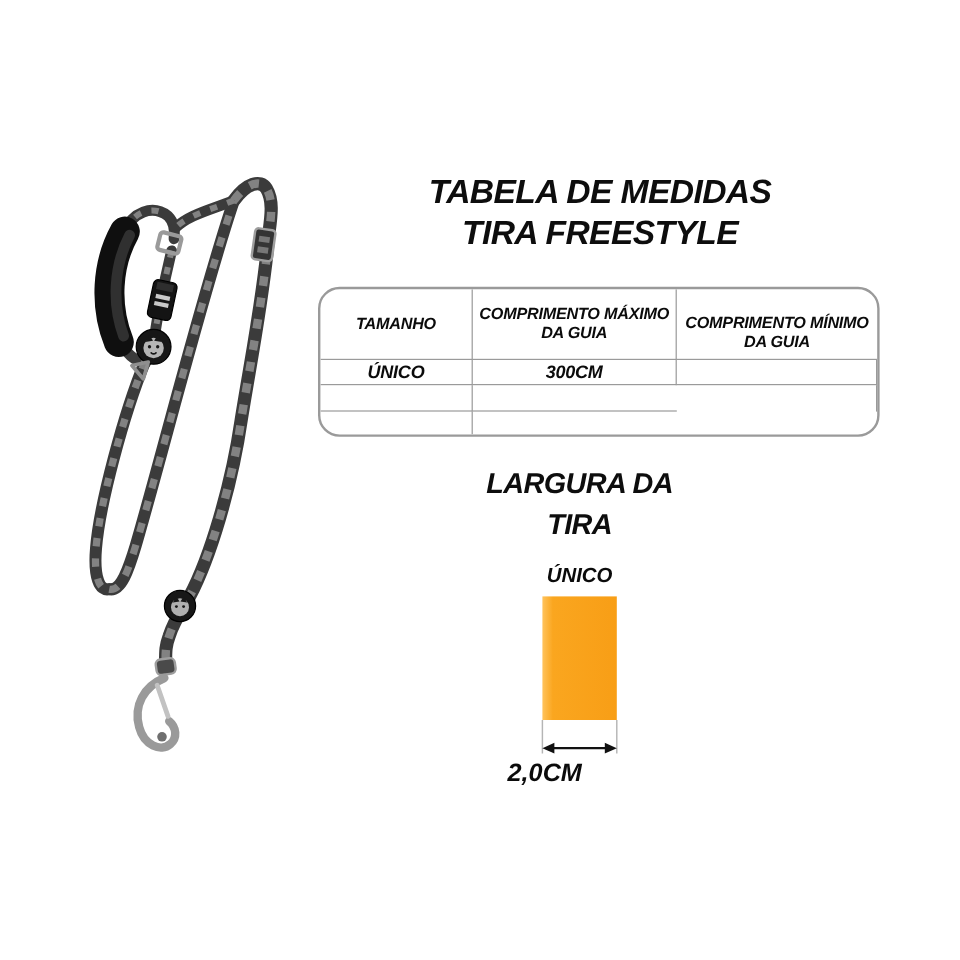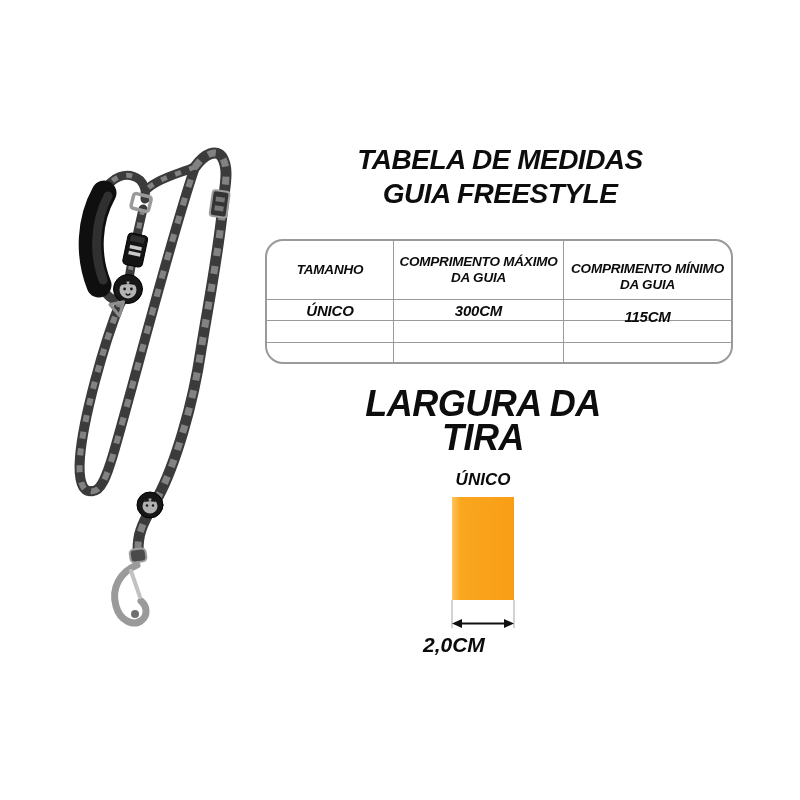--- a/index.html
+++ b/index.html
@@ -28,21 +28,21 @@
     font-weight: bold; font-style: italic;
   }
   .sizes-table .cell.last-col { border-right: none; margin-top: 13px; }
   .sizes-table .cell.last-row { border-bottom: none; }
   .sizes-table .head { font-size: 13.5px; line-height: 16px; letter-spacing: -0.2px; }
   .sizes-table .val { font-size: 15px; letter-spacing: -0.2px; }
 
   .width-title {
     position: absolute; left: 283px; top: 387px; width: 400px;
     text-align: center; font-weight: bold; font-style: italic;
-    font-size: 36px; line-height: 34px; letter-spacing: -0.5px; color: #0d0d0d;
+    font-size: 24px; line-height: 34px; letter-spacing: -0.5px; color: #0d0d0d;
   }
   .unico-label {
     position: absolute; left: 433px; top: 470px; width: 100px;
     text-align: center; font-weight: bold; font-style: italic; font-size: 17px;
   }
   .swatch {
     position: absolute; left: 452px; top: 497px; width: 62px; height: 103px;
     background: linear-gradient(90deg, #ffc35c 0%, #faa61f 14%, #f89e16 100%);
   }
   .measure-svg { position: absolute; left: 450px; top: 600px; }
@@ -131,31 +131,30 @@
         <rect x="105" y="424" width="16" height="13" rx="4" fill="#4a4a4a" stroke="#9e9e9e" stroke-width="2" transform="rotate(-8 113 430)"></rect>
         <path d="M 112,440 C 95,447 86,463 91,481 C 95,496 109,502 117,495 C 123,490 122,481 116,476" stroke="#9a9a9a" stroke-width="7"></path>
         <path d="M 115,472 L 106,446" stroke="#c2c2c2" stroke-width="4"></path>
         <circle cx="110" cy="489" r="4" fill="#6f6f6f" stroke="none"></circle>
       </g>
     </g>
   </svg>
 
   <div class="big-title">
     <div>TABELA DE MEDIDAS</div>
-    <div>GUIA FREESTYLE</div>
+    <div>TIRA FREESTYLE</div>
   </div>
 
   <div class="sizes-table">
     <div class="cell head">TAMANHO</div>
     <div class="cell head">COMPRIMENTO MÁXIMO DA GUIA</div>
     <div class="cell head last-col">COMPRIMENTO MÍNIMO DA GUIA</div>
 
     <div class="cell val">ÚNICO</div>
     <div class="cell val">300CM</div>
-    <div class="cell val last-col">115CM</div>
 
     <div class="cell val"></div>
     <div class="cell val"></div>
     <div class="cell val last-col"></div>
 
     <div class="cell val last-row"></div>
     <div class="cell val last-row"></div>
     <div class="cell val last-col last-row"></div>
   </div>
 

